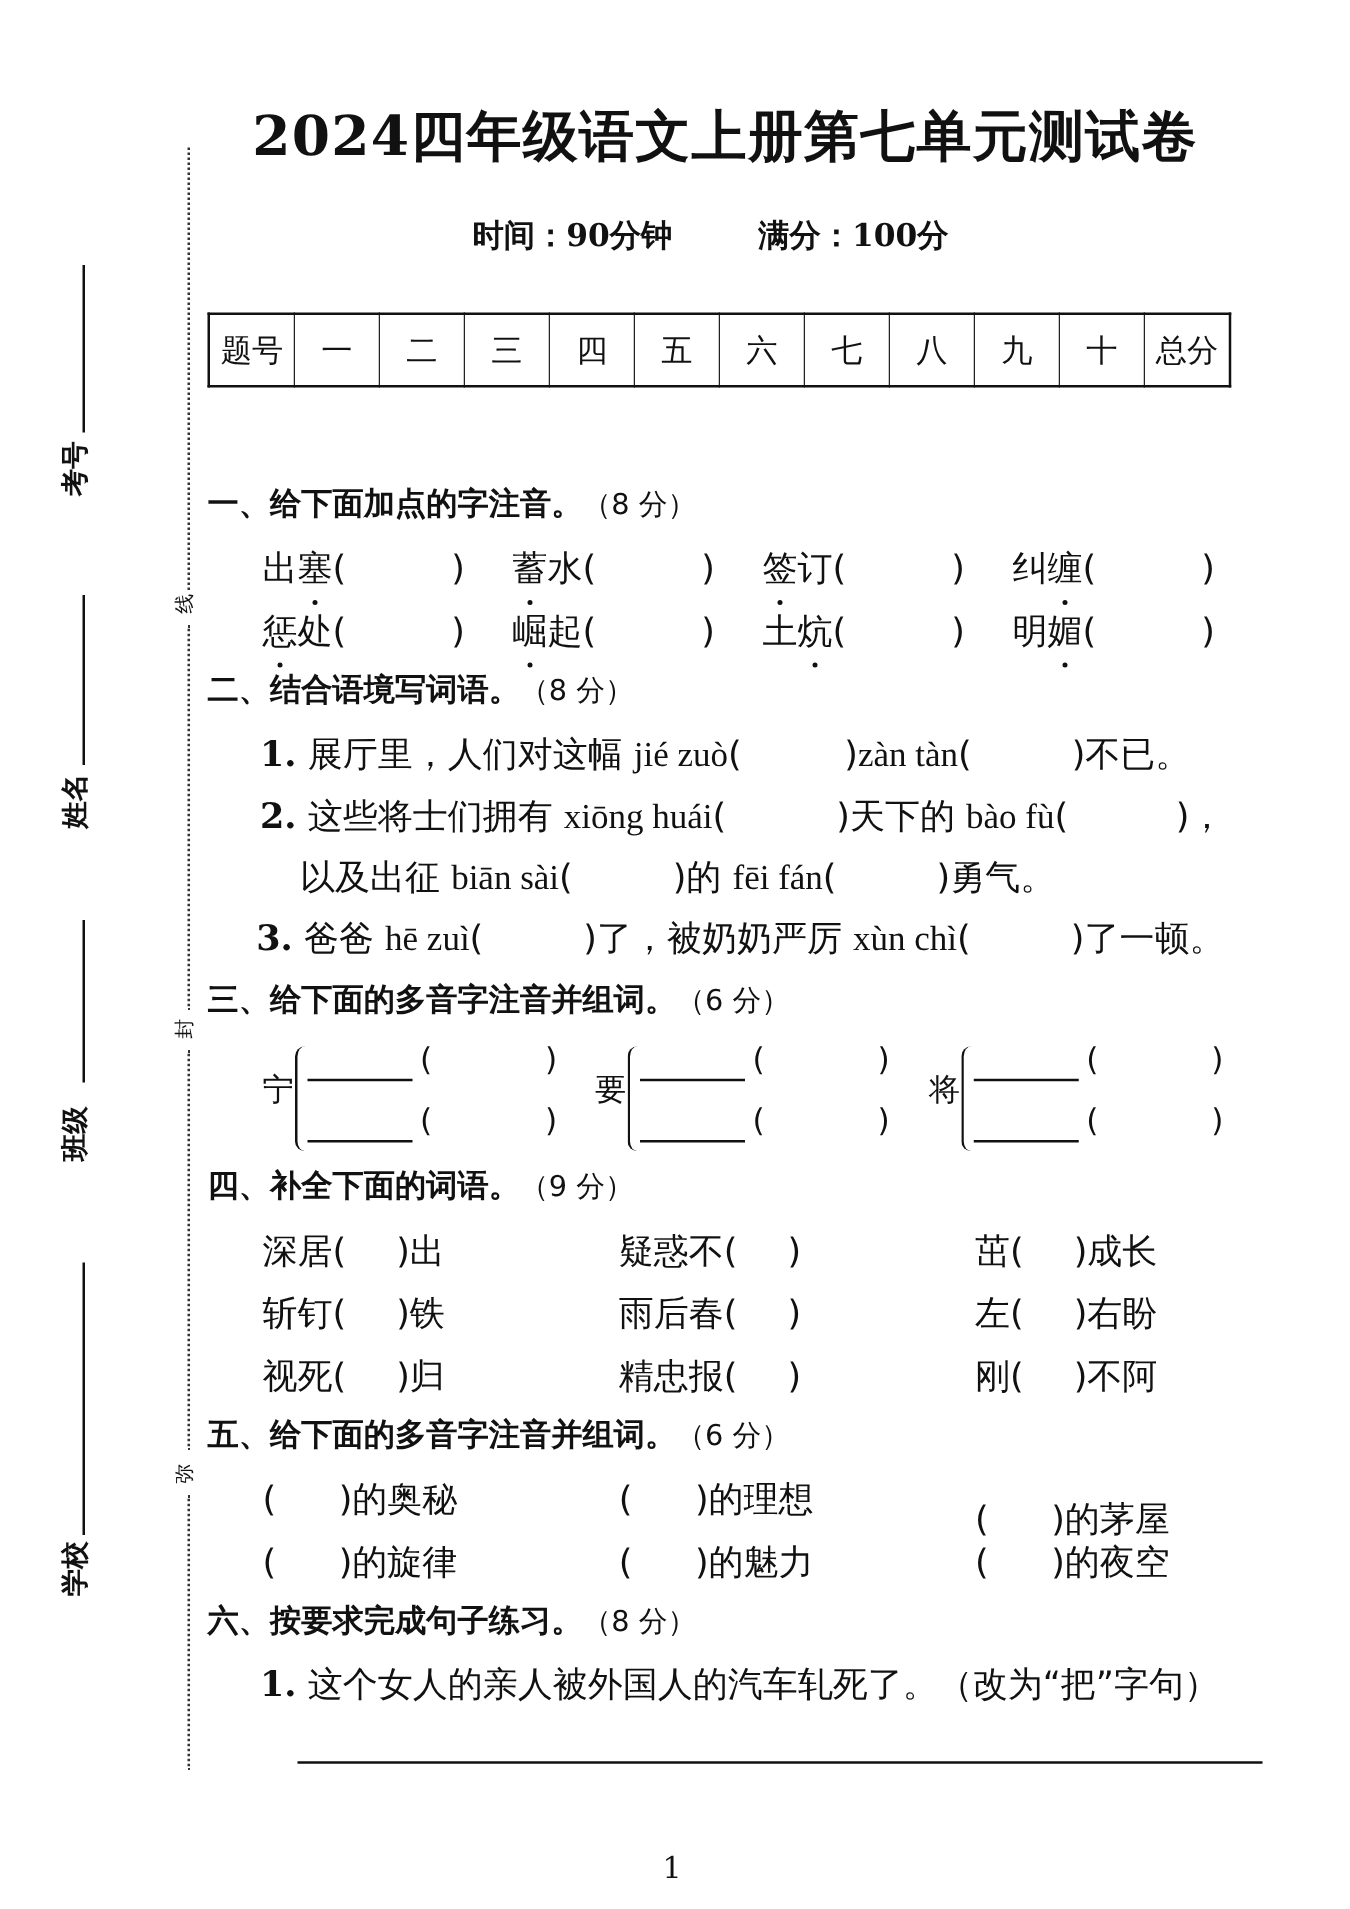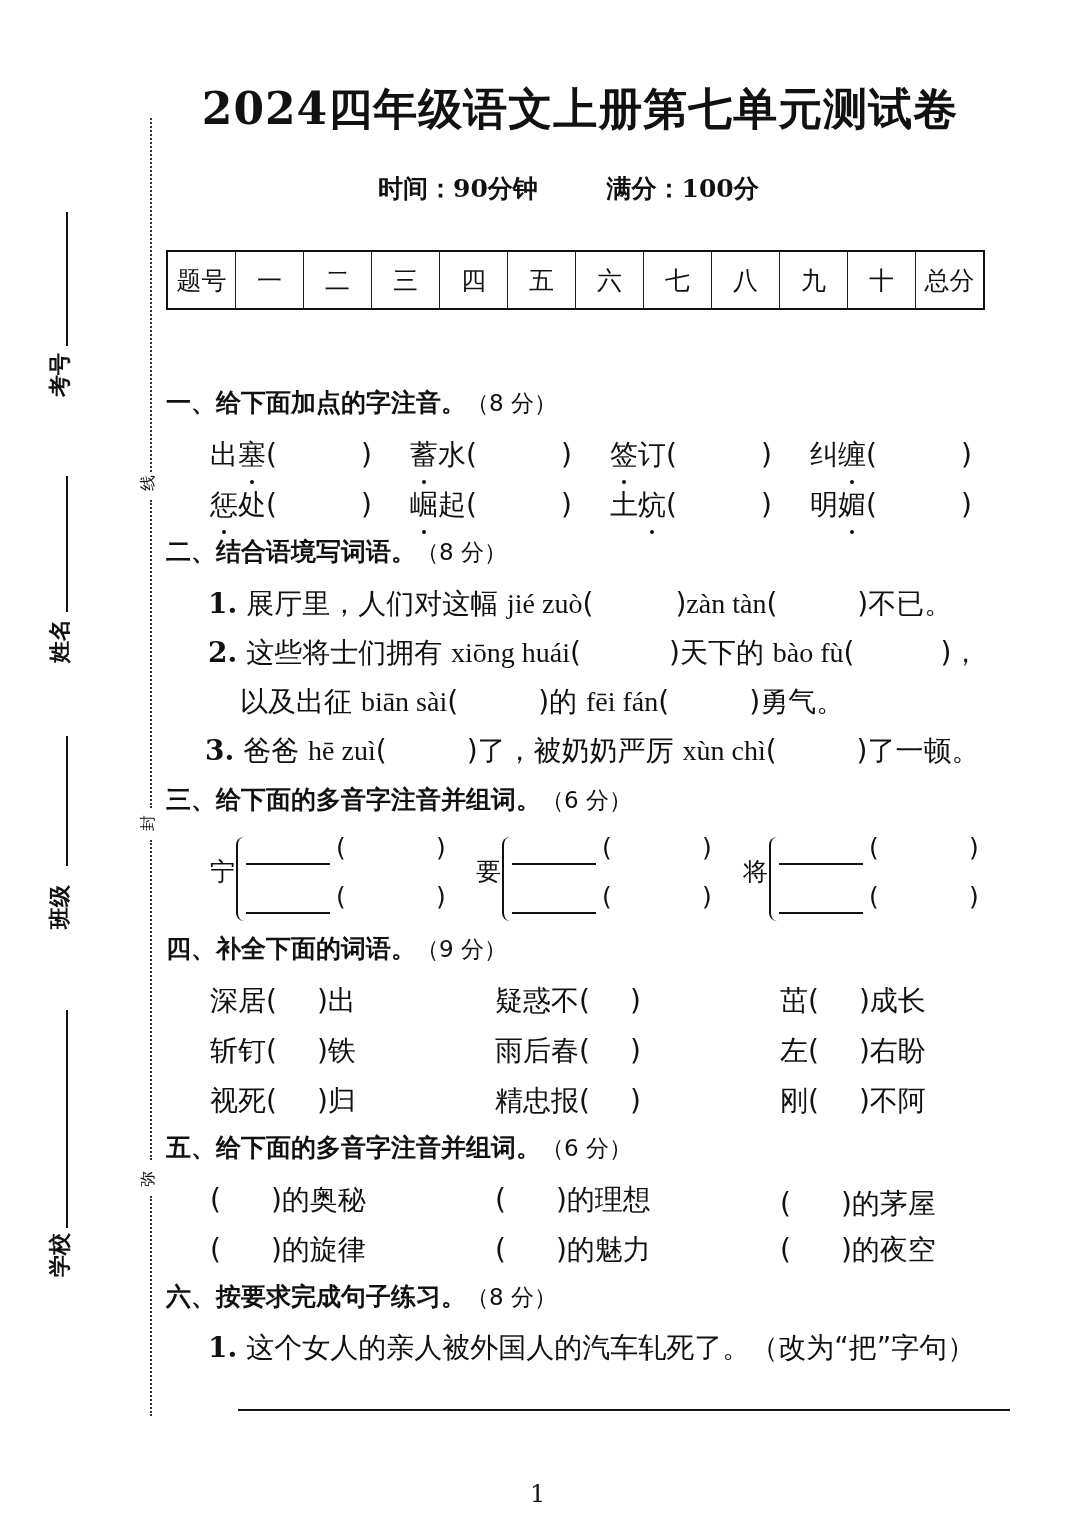--- a/index.html
+++ b/index.html
@@ -186,21 +186,21 @@
   <div class="item" style="left:285px; top:100px;"><span>精忠报(</span><span class="gap" style="width:40px;"></span><span>)</span></div>
   <div class="item" style="left:570px; top:100px;"><span>刚(</span><span class="gap" style="width:40px;"></span><span>)不阿</span></div>
 </div>
 
 <div class="sec-h" style="top:1131px;">
   <span>五、给下面的多音字注音并组词。</span><span class="pts">（6 分）</span>
 </div>
 <div class="row" style="top:1181px; left:210px; width:800px; height:100px;">
   <div class="item" style="left:0; top:0;"><span>(</span><span class="gap" style="width:50px;"></span><span>)的奥秘</span></div>
   <div class="item" style="left:285px; top:0;"><span>(</span><span class="gap" style="width:50px;"></span><span>)的理想</span></div>
-  <div class="item" style="left:570px; top:4px;"><span>(</span><span class="gap" style="width:50px;"></span><span>)的茅屋</span></div>
+  <div class="item" style="left:570px; top:16px;"><span>(</span><span class="gap" style="width:50px;"></span><span>)的茅屋</span></div>
   <div class="item" style="left:0; top:50px;"><span>(</span><span class="gap" style="width:50px;"></span><span>)的旋律</span></div>
   <div class="item" style="left:285px; top:50px;"><span>(</span><span class="gap" style="width:50px;"></span><span>)的魅力</span></div>
   <div class="item" style="left:570px; top:50px;"><span>(</span><span class="gap" style="width:50px;"></span><span>)的夜空</span></div>
 </div>
 
 <div class="sec-h" style="top:1280px;">
   <span>六、按要求完成句子练习。</span><span class="pts">（8 分）</span>
 </div>
 <div class="row" style="top:1329px; left:208px;">
   <span class="num">1.</span> <span>这个女人的亲人被外国人的汽车轧死了。（改为“把”字句）</span>

